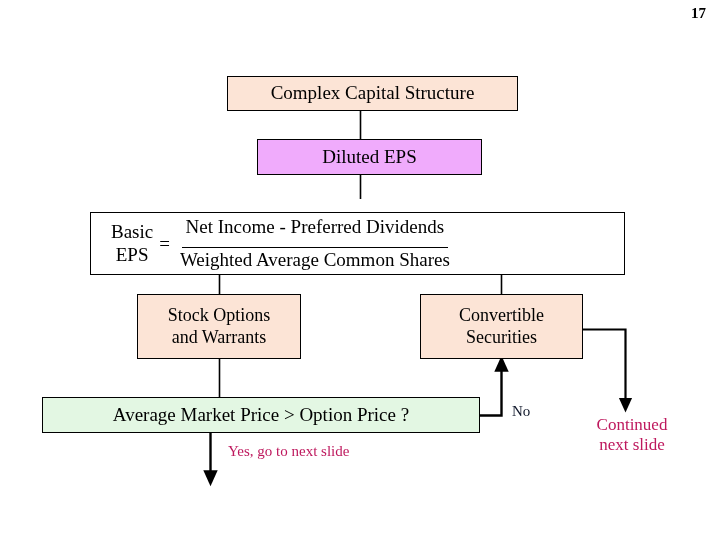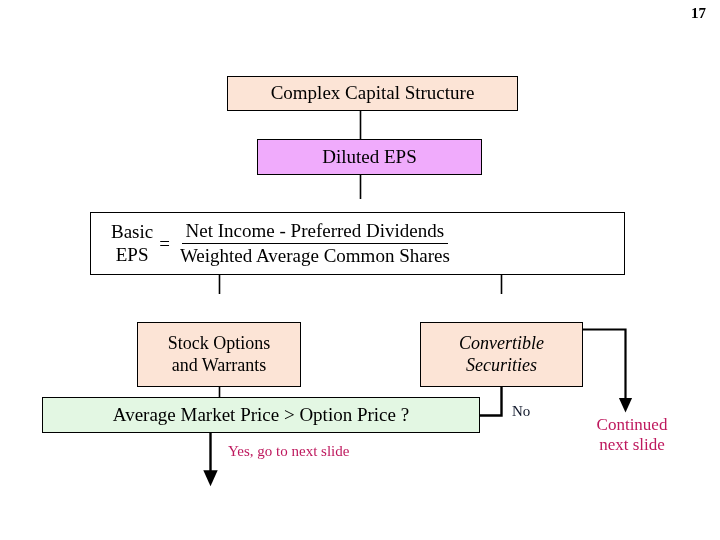--- a/index.html
+++ b/index.html
@@ -43,21 +43,21 @@
     border: 1.6px solid #000000;
     display: flex;
     align-items: center;
     justify-content: center;
     text-align: center;
     line-height: 1.18;
     z-index: 5;
   }
 
   .box-title   { font-size: 19px; margin-left: 12px; }
-  .box-two-line{ font-size: 18px; margin-top: 28px; }
+  .box-two-line{ font-size: 18px; }
 
   
   #box-complex-capital-structure {
     left: 215px; top: 76px;
     width: 291px; height: 35px;
     background: #FCE4D6;
   }
 
   #box-diluted-eps {
     left: 245px; top: 139px;
@@ -78,21 +78,20 @@
   #box-stock-options {
     left: 137px; top: 294px;
     width: 164px; height: 65px;
     background: #FCE4D6;
   }
 
   #box-convertible-securities {
     left: 420px; top: 294px;
     width: 163px; height: 65px;
     background: #FCE4D6;
-    font-style: italic;
   }
 
   #box-average-market-price {
     left: 30px; top: 397px;
     width: 438px; height: 36px;
     background: #E3F7E3;
   }
 
   
   .formula {
@@ -115,21 +114,21 @@
     top: 1px;
   }
   .formula .frac {
     display: flex;
     flex-direction: column;
     align-items: center;
     line-height: 1.18;
   }
   .formula .numerator {
     border-bottom: 1.4px solid #000000;
-    padding: 0 4px 1px 4px;
+    padding: 0 4px 8px 4px;
   }
   .formula .denominator {
     padding: 1px 4px 0 4px;
   }
 
   
   .caption-red {
     position: absolute;
     color: #be185d;
     text-align: center;

